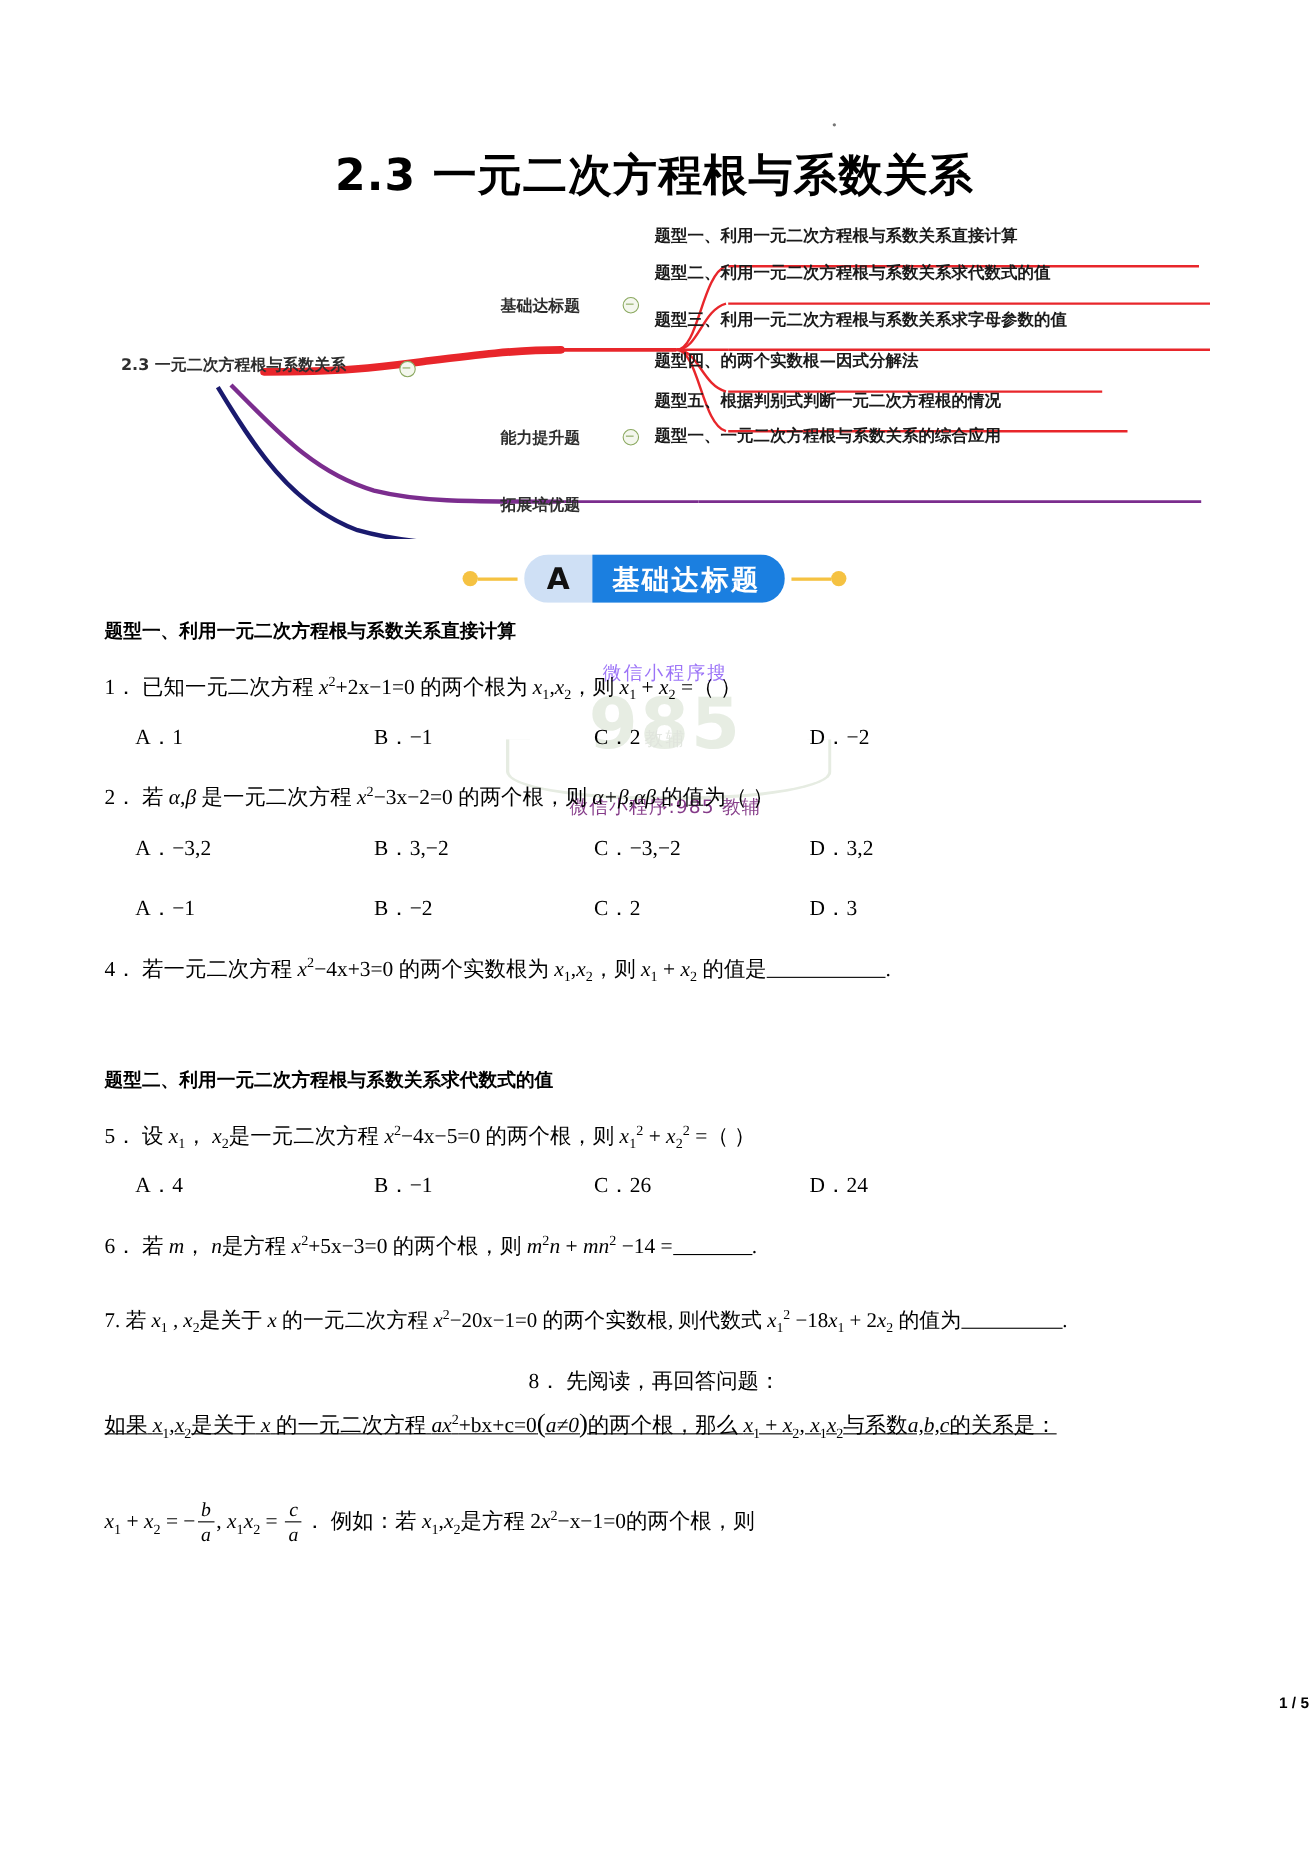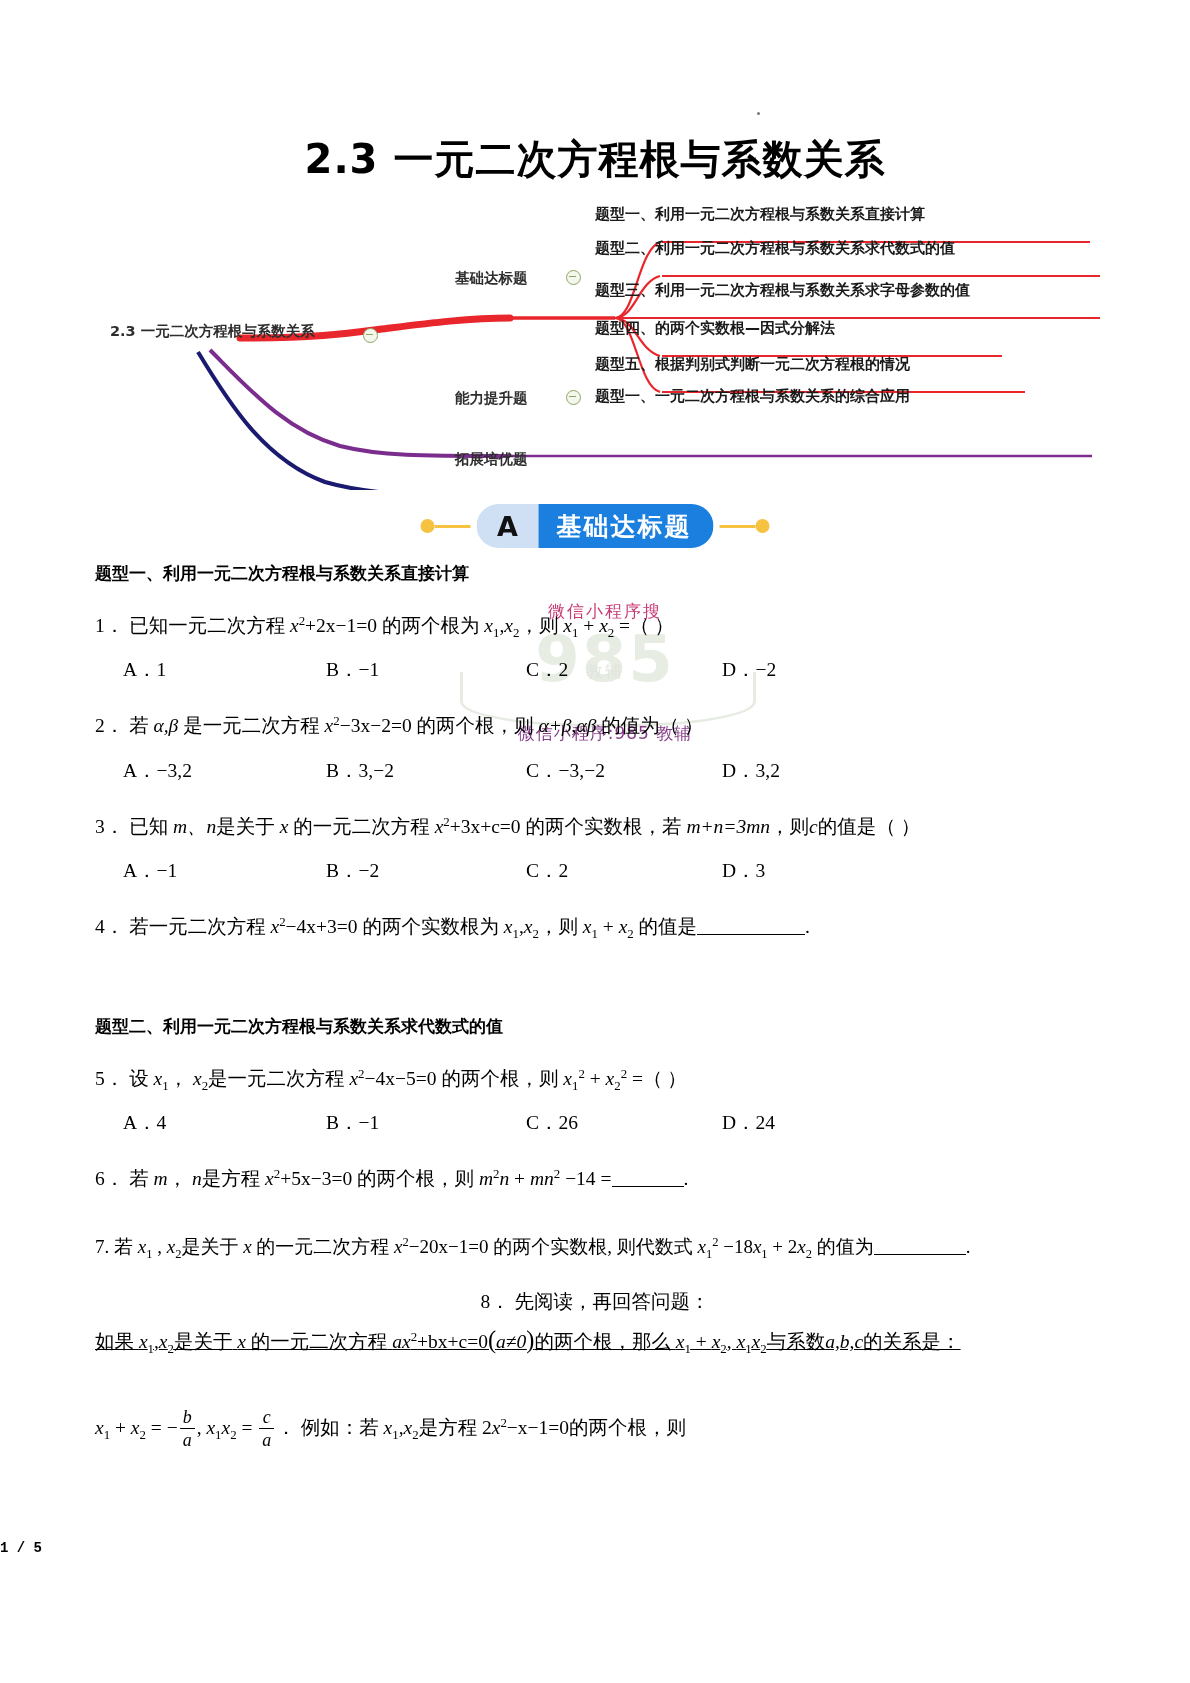--- a/index.html
+++ b/index.html
@@ -93,21 +93,21 @@
   .q{
     font-size:19.5px;line-height:1.5;margin:0 0 6px 0;
     white-space:nowrap;
   }
   .q .num{letter-spacing:0px;}
   .opts{
     display:flex;font-size:19.5px;margin:16px 0 28px 0;
   }
   .opt{flex:none;}
   .opt.a{width:203px;padding-left:28px;}
-  .opt.b{width:200px;}
+  .opt.b{width:200px;margin-left:14px;}
   .opt.c{width:196px;}
   .opt.d{width:auto;}
 
   
   i.v{font-family:"Liberation Serif", serif;font-style:italic;}
   sup.en{font-size:0.66em;vertical-align:super;line-height:0;font-style:normal;}
   sub.s{font-size:0.66em;vertical-align:sub;line-height:0;font-style:normal;}
   .blank{display:inline-block;border-bottom:1.4px solid #000;height:1em;vertical-align:-2px;}
   .bl-sm{width:72px;}
   .bl-md{width:92px;}
@@ -125,33 +125,33 @@
   
   .watermark{
     position:absolute;left:440px;top:600px;width:330px;height:140px;
     pointer-events:none;
   }
   .wm-text{
     position:absolute;width:100%;text-align:center;
     font-family:"DejaVu Sans", sans-serif;
     color:#d9ded6;opacity:.85;
   }
-  .wm-1{top:0;font-size:17px;letter-spacing:2px;color:#be185d;}
+  .wm-1{top:0;font-size:17px;letter-spacing:2px;color:#8b5cf6;}
   .wm-big{top:22px;font-size:64px;font-weight:bold;color:#e3eadf;letter-spacing:2px;}
   .wm-2{top:60px;font-size:17px;letter-spacing:2px;color:#dfe3dc;}
   .wm-3{top:122px;font-size:17px;letter-spacing:1px;color:#701a75;}
   .wm-book{
     position:absolute;left:20px;top:72px;width:290px;height:52px;
     border:3px solid #e6ece2;border-top:none;border-radius:0 0 46% 46%;
   }
 
   
   .footer{
-    position:absolute;left:0;top:1540px;width:1190px;text-align:left;
-    font-family:Liberation Mono, monospace;font-weight:bold;font-size:14px;color:#000;
+    position:absolute;left:0;top:1540px;width:1190px;text-align:right;
+    font-family:Liberation Sans, sans-serif;font-weight:bold;font-size:14px;color:#000;
   }
 </style>
 </head>
 <body>
 
 <div class="page">
 
   <div class="tiny-dot"></div>
 
   <div class="doc-title">2.3 一元二次方程根与系数关系</div>
@@ -250,30 +250,20 @@
       <i class="v">α+β,αβ</i>
       <span>的值为（  ）</span>
     </div>
     <div class="opts">
       <div class="opt a">A．−3,2</div>
       <div class="opt b">B．3,−2</div>
       <div class="opt c">C．−3,−2</div>
       <div class="opt d">D．3,2</div>
     </div>
 
-    <div class="q">
-      <span class="num">3．</span>
-      <span>已知</span>
-      <i class="v">m、n</i><span>是关于</span>
-      <i class="v">x</i>
-      <span>的一元二次方程</span>
-      <i class="v">x</i><sup class="en">2</sup><span>+3x+c=0</span>
-      <span>的两个实数根，若</span>
-      <i class="v">m+n=3mn</i><span>，则</span><i class="v">c</i><span>的值是（  ）</span>
-    </div>
     <div class="opts">
       <div class="opt a">A．−1</div>
       <div class="opt b">B．−2</div>
       <div class="opt c">C．2</div>
       <div class="opt d">D．3</div>
     </div>
 
     <div class="q" style="margin-bottom:0;">
       <span class="num">4．</span>
       <span>若一元二次方程</span>

